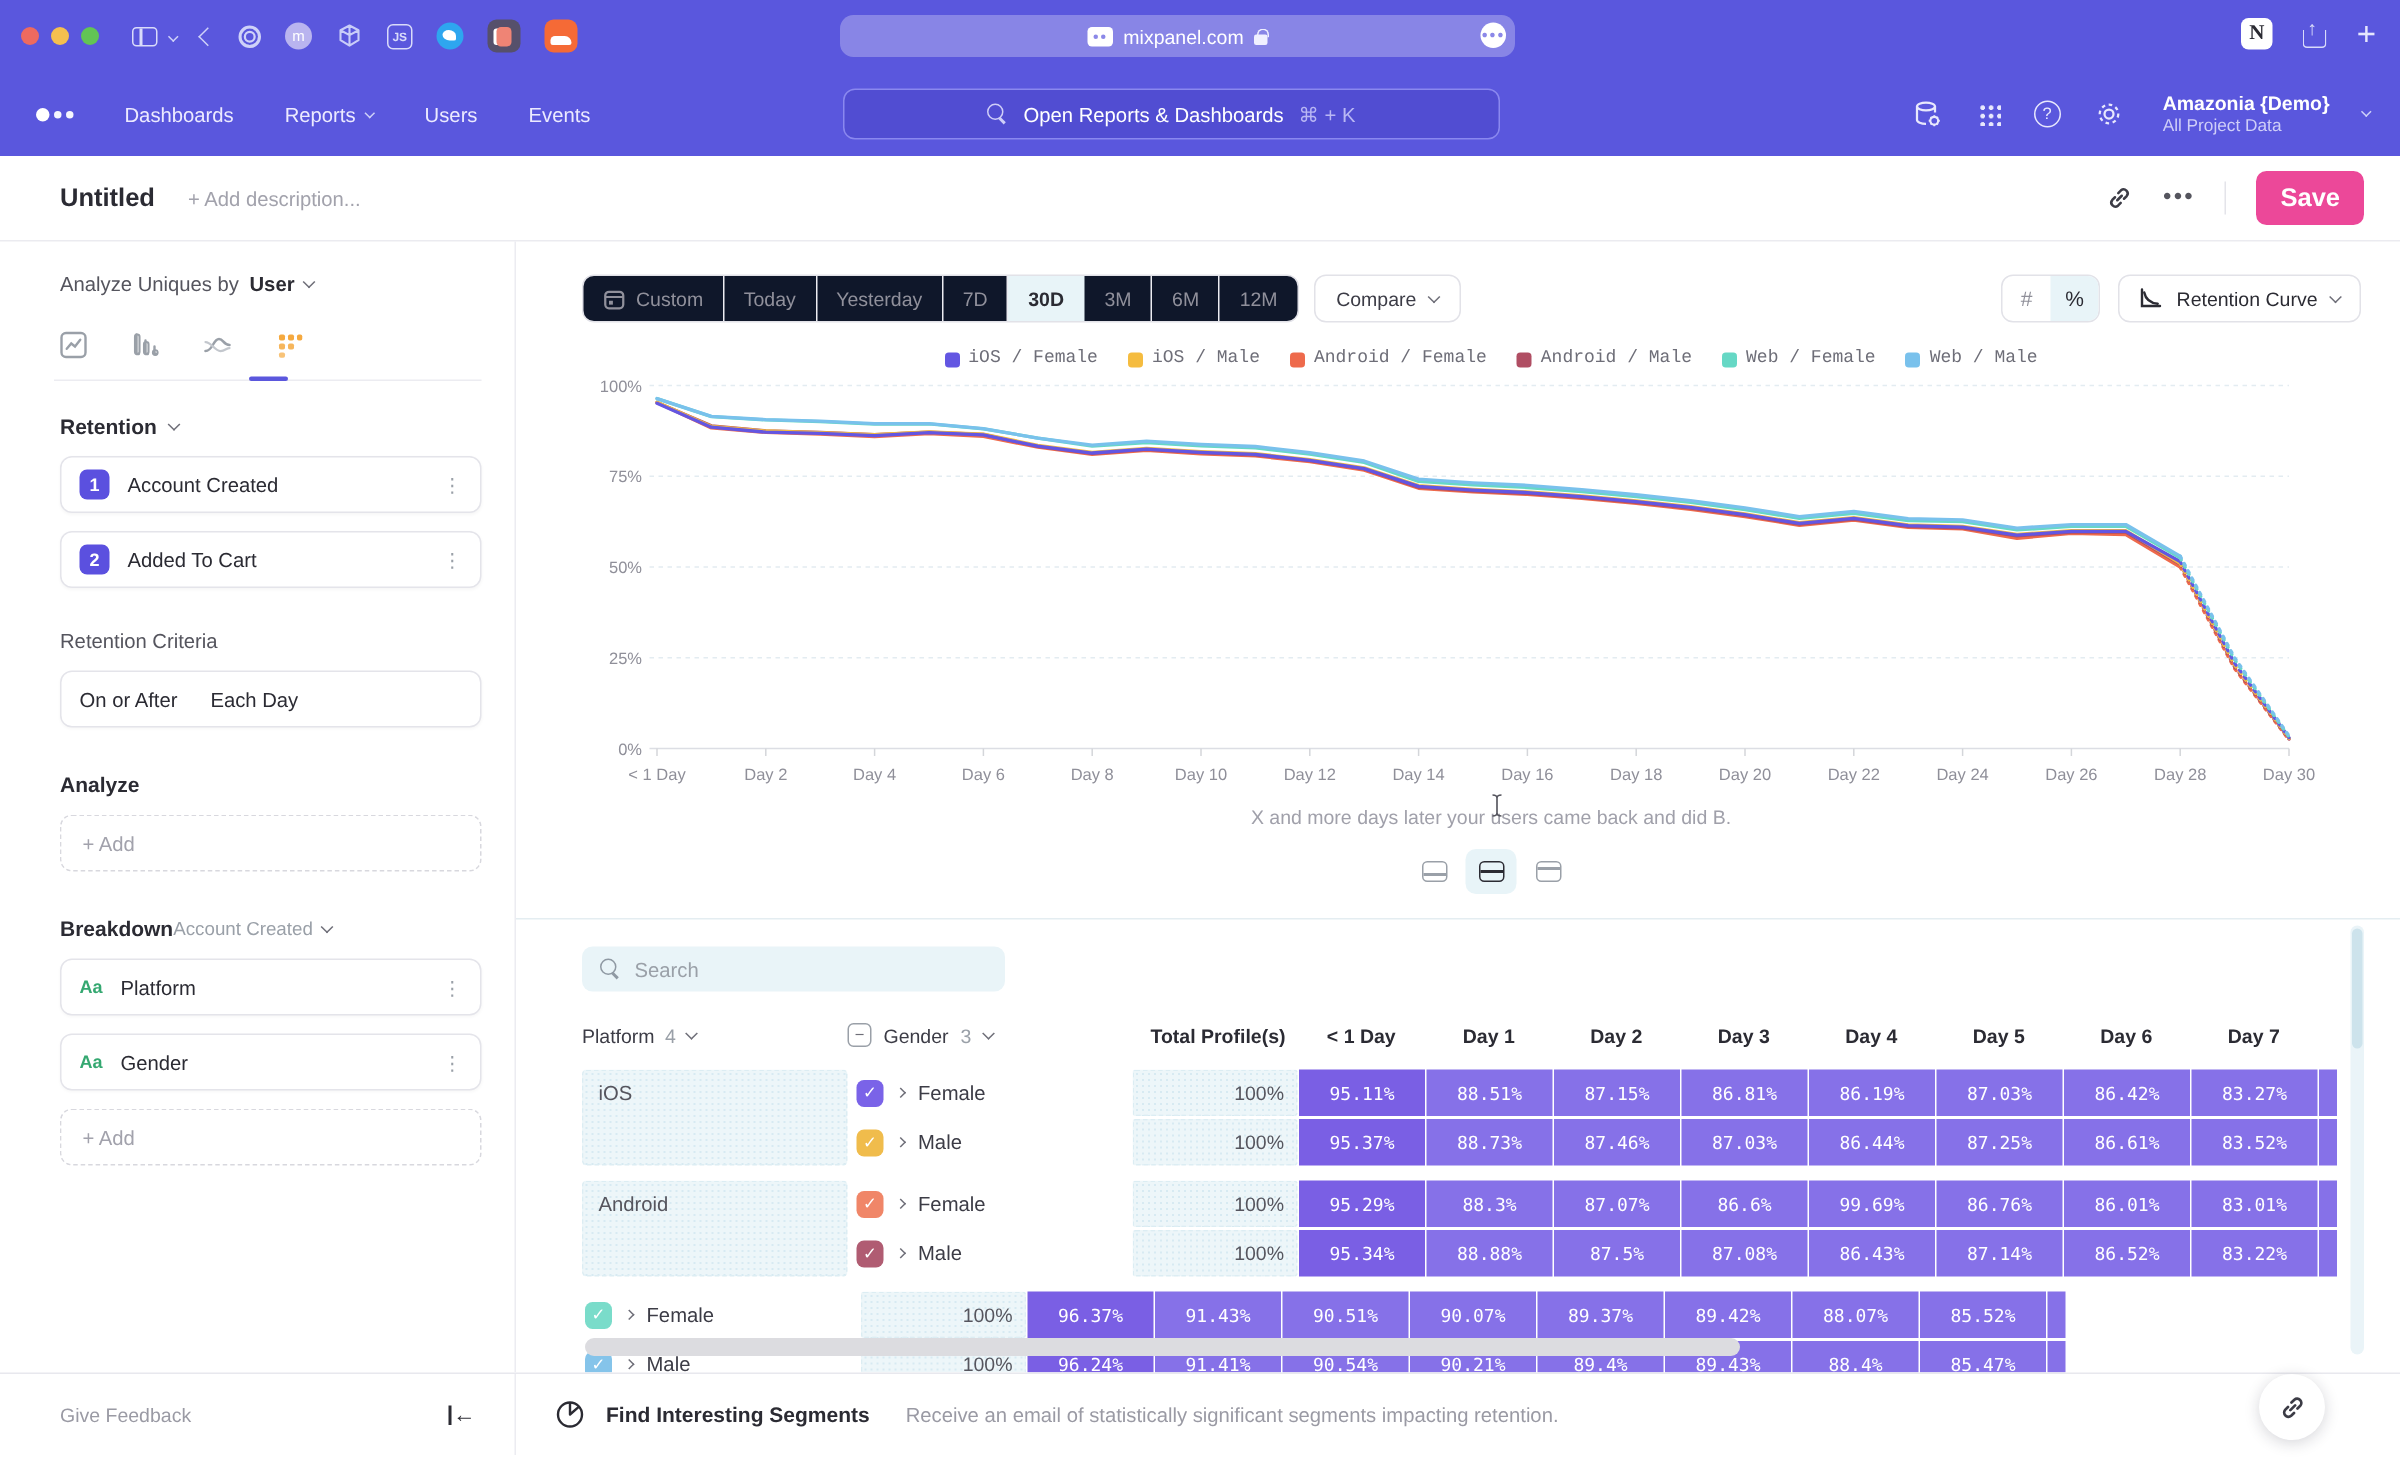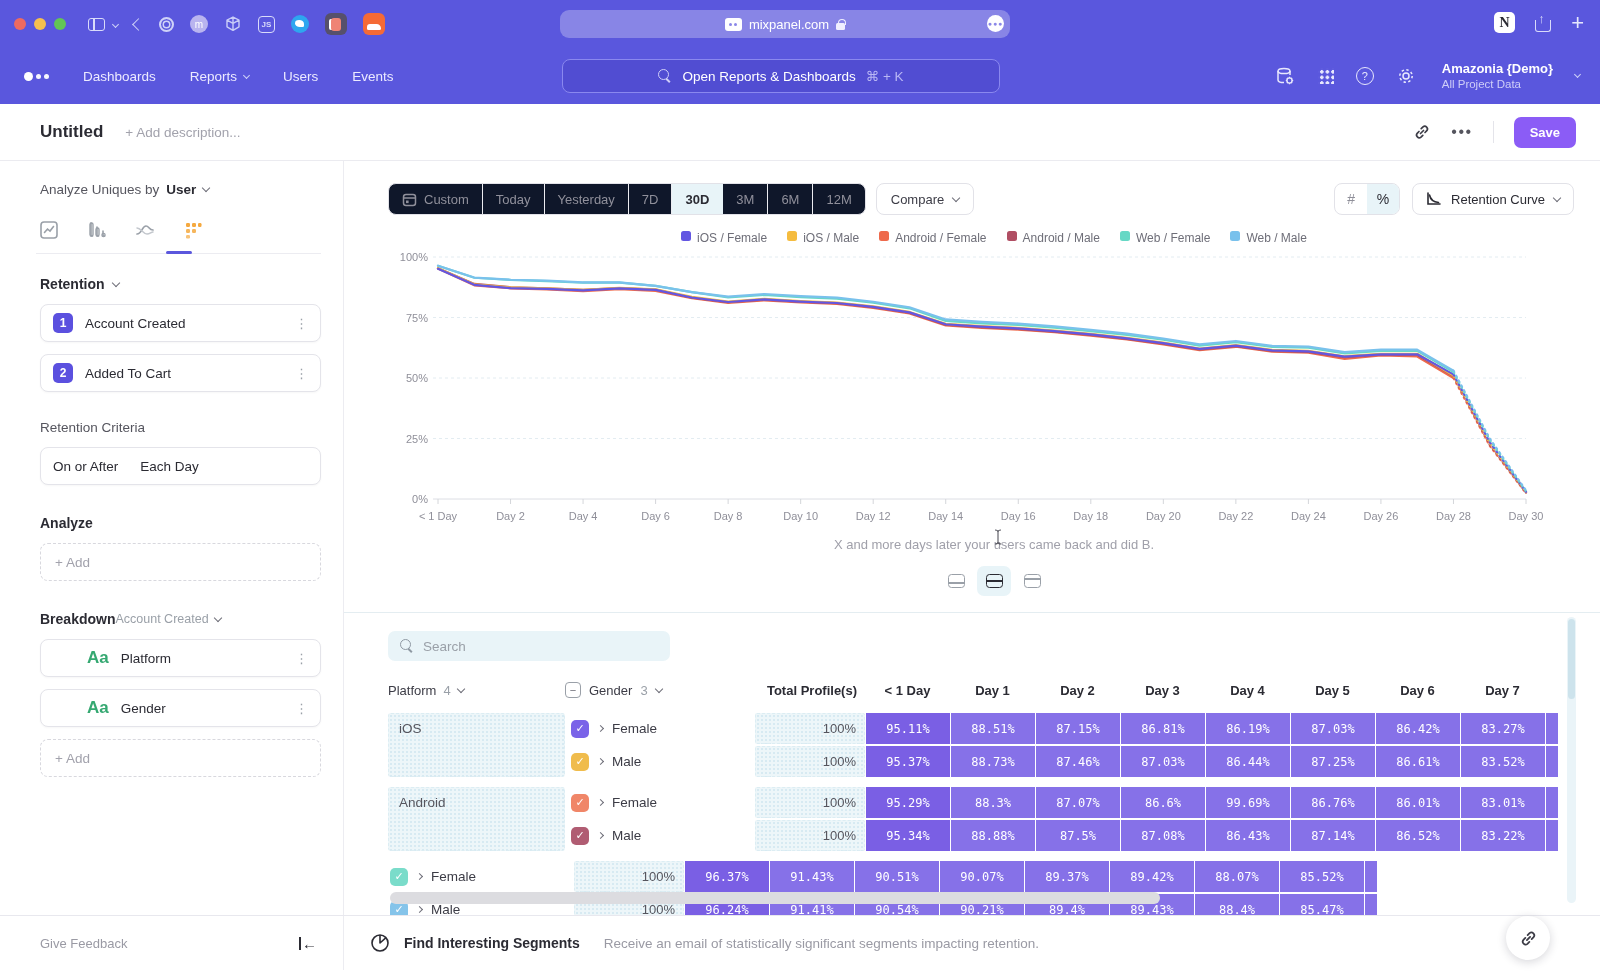--- a/index.html
+++ b/index.html
@@ -58,60 +58,60 @@
   .org .o1{font-size:13px;font-weight:bold;}
   .org .o2{font-size:11.5px;color:#cfcef8;}
 
   
   .rheader { height:57px; background:#fff; border-bottom:1px solid #ebebf0; display:flex; align-items:center; padding:0 24px 0 40px; }
   .rtitle { font-size:17px; font-weight:bold; color:#2b2b33; margin-right:22px; }
   .rdesc { font-size:13.5px; color:#a2a2ac; flex:1; }
   .hact { display:flex; align-items:center; gap:20px; }
   .dots3 { color:#55555e; font-size:16px; letter-spacing:1.5px; }
   .vdiv { width:1px; height:22px; background:#e4e4ea; }
-  .savebtn { background:#8b5cf6; color:#fff; font-size:13px; font-weight:bold; border:none; border-radius:7px; padding:8px 16px; cursor:pointer; }
+  .savebtn { background:#ec4899; color:#fff; font-size:17px; font-weight:bold; border:none; border-radius:7px; padding:8px 16px; cursor:pointer; }
   .link-svg { stroke:#3c3c46; fill:none; stroke-width:1.7; stroke-linecap:round; }
 
   
   .content { display:flex; height:754px; }
   .sidebar { width:344px; min-width:344px; border-right:1px solid #ececf1; padding:0 22px 0 40px; position:relative; }
   .main { flex:1; position:relative; overflow:hidden; }
 
   
   .an-row { margin-top:21px; font-size:13.5px; color:#55555e; display:flex; align-items:center; gap:7px; }
   .an-row b { color:#2b2b33; font-weight:bold; }
   .schev { width:6px;height:6px;border-right:1.6px solid #6e6e78;border-bottom:1.6px solid #6e6e78;transform:rotate(45deg);display:inline-block;margin-top:-3px;}
   .tabs { display:flex; gap:22px; margin:22px 0 0 -4px; padding-bottom:12px; border-bottom:1px solid #ececf1; position:relative; }
   .tabic { width:26px; height:22px; display:flex; align-items:center; justify-content:center; cursor:pointer; }
   .tab-underline { position:absolute; bottom:-1px; left:130px; width:26px; height:3px; background:#5b57dd; border-radius:2px; }
   .sec-h { font-size:14px; font-weight:bold; color:#2b2b33; display:flex; align-items:center; gap:8px; }
   .card { border:1px solid #e4e4ea; border-radius:8px; height:38px; display:flex; align-items:center; padding:0 12px; margin-top:12px; background:#fff; box-shadow:0 1px 2px rgba(40,40,60,.04); cursor:pointer; }
   .badge { width:20px; height:20px; border-radius:5px; background:#5b50df; color:#fff; font-size:12px; font-weight:bold; display:flex; align-items:center; justify-content:center; margin-right:12px; }
   .card .lbl { font-size:13.5px; color:#2b2b33; flex:1; }
   .kebab { color:#9aa0a8; font-size:13px; line-height:1; }
   .addbox { border:1px dashed #d8d8de; border-radius:8px; height:38px; display:flex; align-items:center; padding:0 14px; margin-top:12px; color:#a2a2ac; font-size:13.5px; cursor:pointer; }
-  .aa { color:#35a871; font-weight:bold; font-size:17px; margin-right:12px;margin-left:34px; }
+  .aa { color:#35a871; font-weight:bold; font-size:12px; margin-right:12px; }
   .bk-row { display:flex; align-items:center; justify-content:flex-start; }
   .bk-ev { font-size:12.5px; color:#9aa0a8; display:flex; align-items:center; gap:6px; }
 
   
   .chart-panel { padding:22px 0 0 44px; }
   .toolbar { display:flex; align-items:center; }
   .seg { display:flex; border:1px solid #e2e2e8; border-radius:8px; height:32px; overflow:hidden; background:#0f172a; }
   .seg .it { display:flex; align-items:center; gap:7px; padding:0 13px; font-size:13px; color:#90909b; border-right:1px solid #ececf1; cursor:pointer; white-space:nowrap; }
   .seg .it:last-child{border-right:none;}
   .seg .it.active { background:#e8f4f8; color:#2b2b33; font-weight:bold; border-right-color:transparent;text-align:right; }
   .cmp { margin-left:10px; border:1px solid #e2e2e8; border-radius:8px; height:32px; display:flex; align-items:center; gap:9px; padding:0 14px; font-size:13px; color:#3c3c46; background:#fff; cursor:pointer; }
   .tb-right { position:absolute; right:26px; top:22px; display:flex; align-items:center; gap:12px; }
   .toggle2 { display:flex; border:1px solid #e2e2e8; border-radius:8px; height:32px; overflow:hidden; }
   .toggle2 .t { width:32px; display:flex; align-items:center; justify-content:center; font-size:14px; color:#8f8f99; cursor:pointer; }
   .toggle2 .t.active { background:#e8f4f8; color:#2b2b33; }
   .ctype { border:1px solid #e2e2e8; border-radius:8px; height:32px; display:flex; align-items:center; gap:9px; padding:0 13px; font-size:13px; color:#2b2b33; cursor:pointer; }
   .legend { display:flex; justify-content:center; gap:20px; margin:16px 0 2px 0; font-size:12px; color:#6e6e78; }
-  .legend .li { display:flex; align-items:flex-start; gap:6px; }
+  .legend .li { display:flex; align-items:flex-end; gap:6px;font-family:Liberation Mono, monospace; }
   .legend .sw { width:10px; height:10px; border-radius:2.5px; }
   .cap { text-align:center; font-size:13px; color:#a0a0aa; margin-top:2px; position:relative; }
   .cursorbeam { position:absolute; left:605px; top:-8px; }
   .ltoggles { display:flex; justify-content:center; gap:4px; margin-top:14px; }
   .lt { width:34px; height:30px; border-radius:7px; display:flex; align-items:center; justify-content:center; cursor:pointer; }
   .lt.active { background:#e8f4f8; }
   .lt .box { width:17px; height:14px; border:1.6px solid #9aa0a8; border-radius:3.5px; position:relative; }
   .lt.active .box { border-color:#2b2b33; }
   .lt .box::after{content:"";position:absolute;left:0;right:0;height:1.6px;background:#9aa0a8;}
   .lt.active .box::after{background:#2b2b33;}

